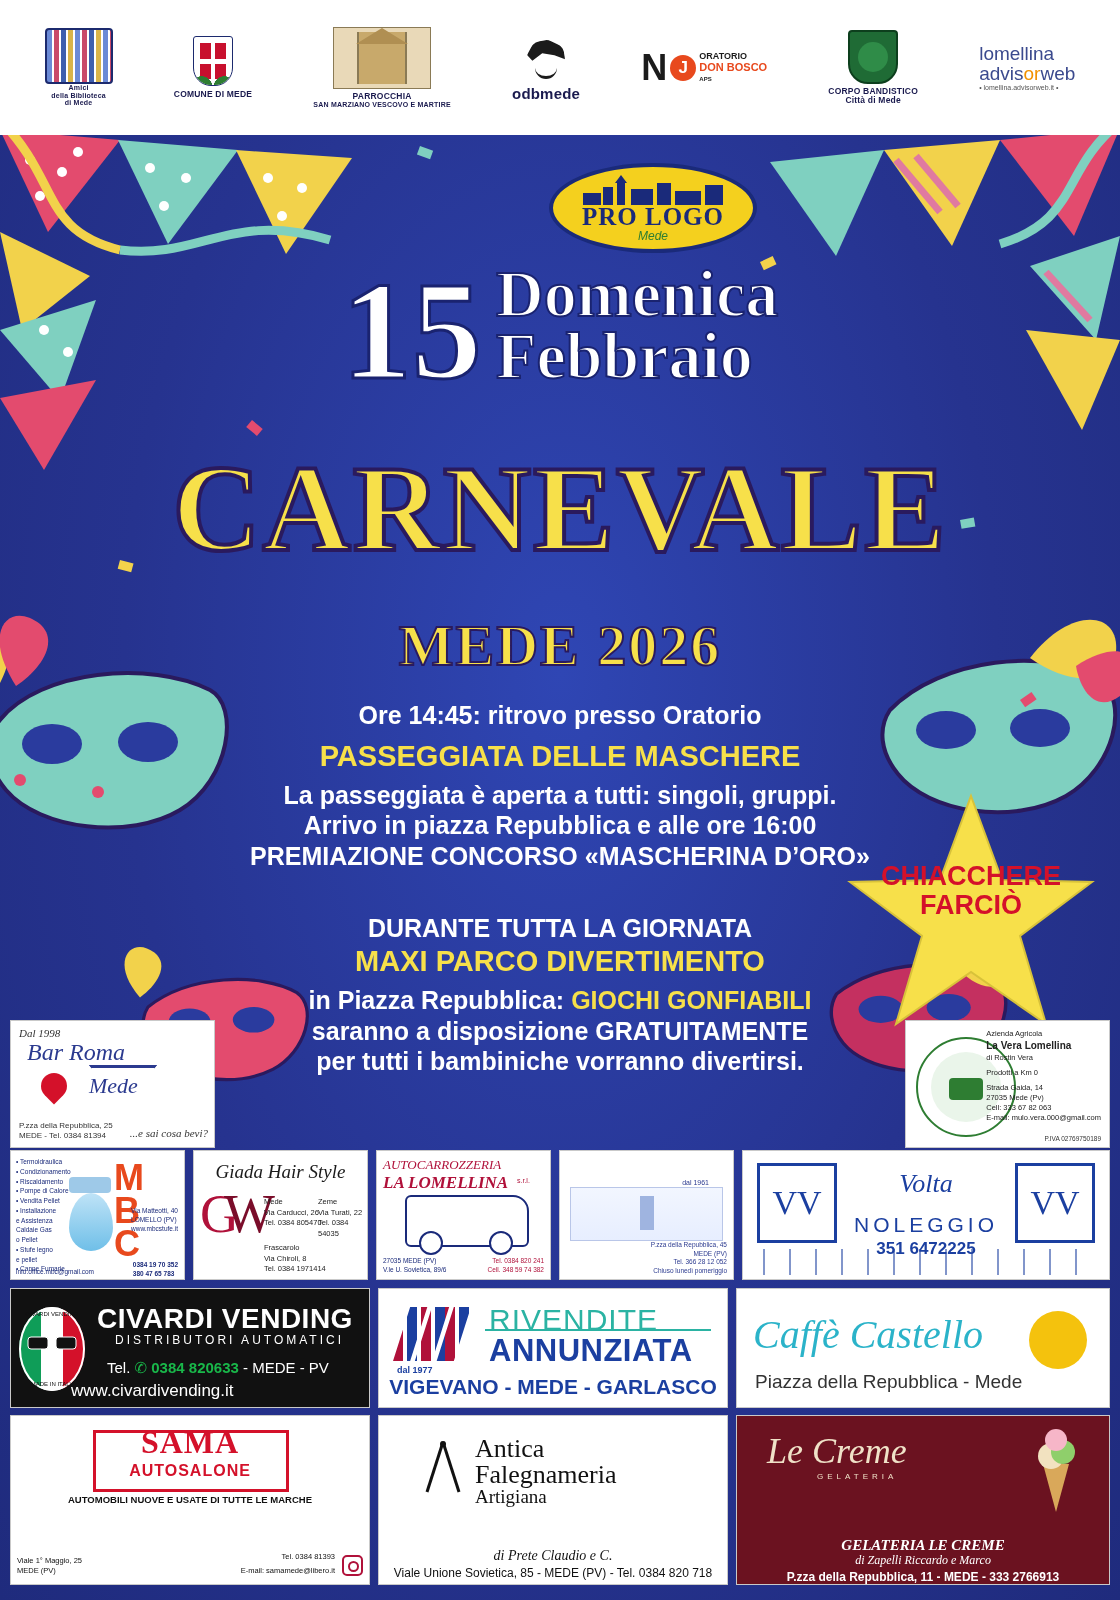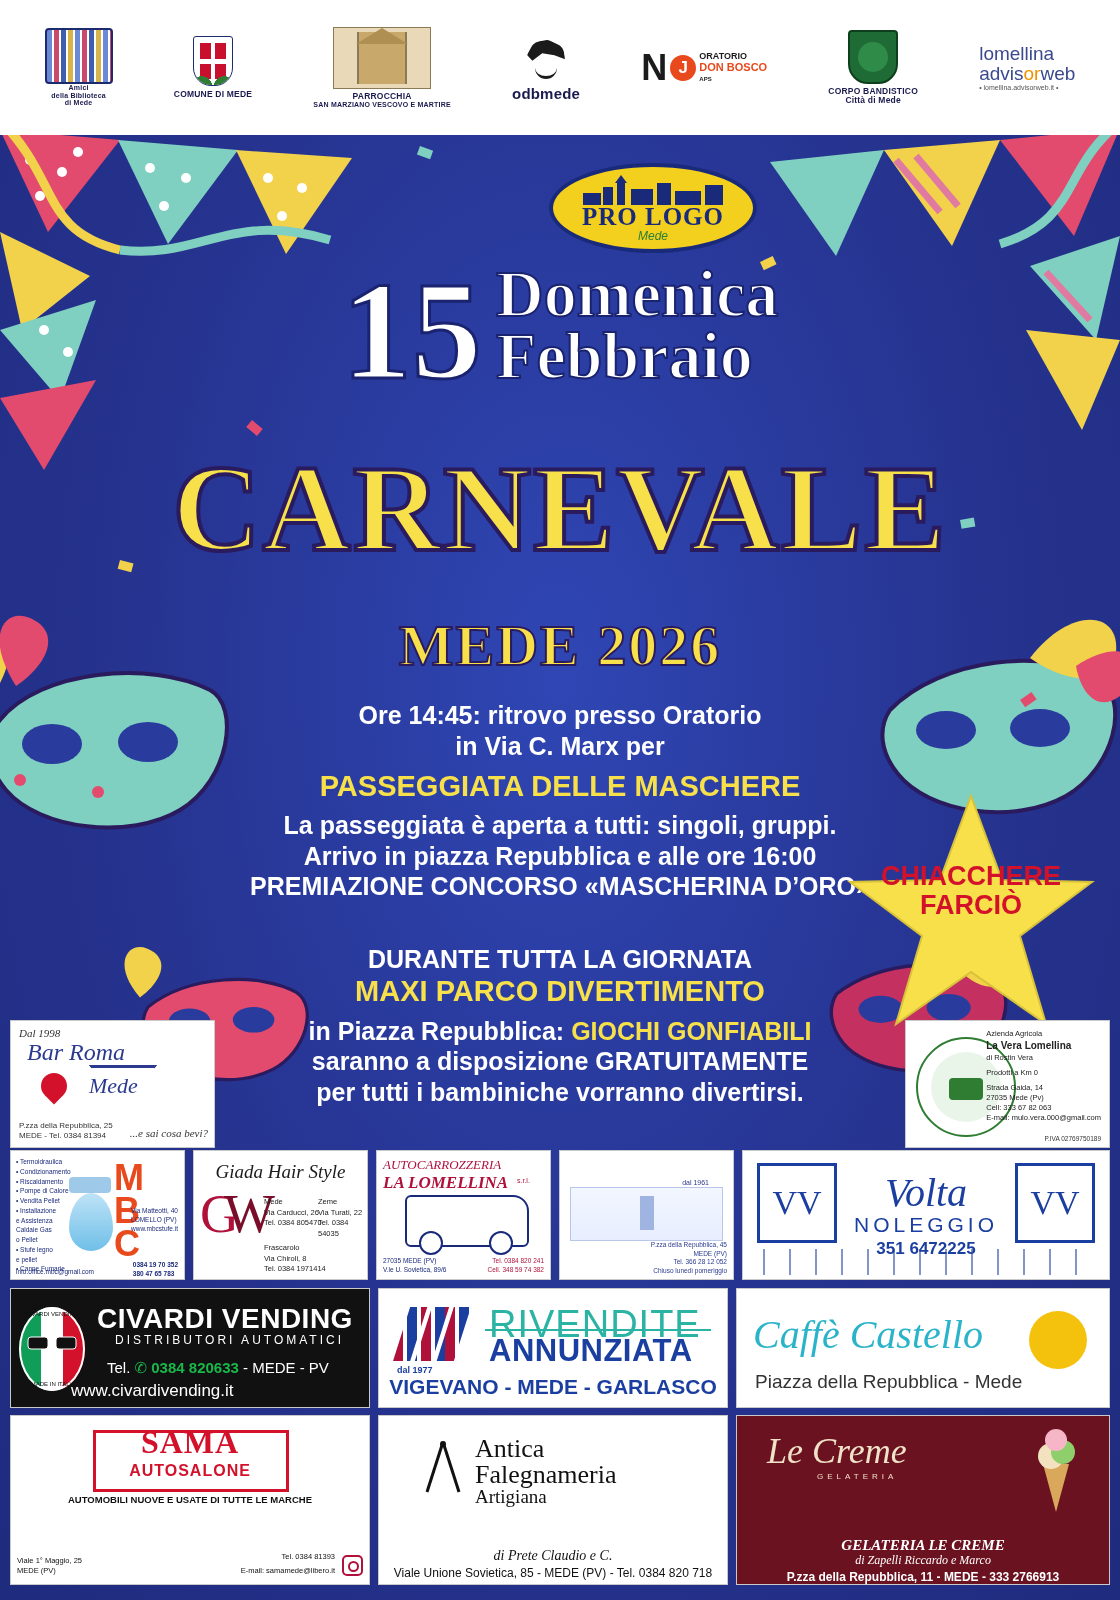--- a/index.html
+++ b/index.html
@@ -153,21 +153,21 @@
      background:
        linear-gradient(#f2f6ff,#e7eeff);
      border:1px solid #b9c6e8;}
   .carto .pic:after{content:"";position:absolute;left:50%;top:8px;transform:translateX(-50%);
      width:14px;height:34px;background:#9fb4e0;}
   .carto .addr{position:absolute;right:6px;bottom:3px;font-size:6.5px;color:#2b3a8f;line-height:1.35;text-align:right;}
 
   
   .volta{flex:1;}
   .volta .nm{position:absolute;left:0;right:0;top:18px;text-align:center;font-family:"Liberation Serif",serif;
-     font-style:italic;font-size:40px;color:#1b3fa0;}
+     font-style:italic;font-size:26px;color:#1b3fa0;}
   .volta .sub{position:absolute;left:0;right:0;top:62px;text-align:center;font-size:21px;color:#1b3fa0;letter-spacing:4px;}
   .volta .tel{position:absolute;left:0;right:0;top:88px;text-align:center;font-size:17px;font-weight:bold;color:#1b3fa0;}
   .volta .vv{position:absolute;top:12px;width:74px;height:74px;border:3px solid #1b3fa0;
       display:flex;align-items:center;justify-content:center;font-family:"Liberation Serif",serif;
       font-size:34px;color:#1b3fa0;}
   .volta .vv.l{left:14px;} .volta .vv.r{right:14px;}
   .volta .machines{position:absolute;left:20px;right:20px;bottom:4px;height:26px;
      background:repeating-linear-gradient(90deg,#1b3fa0 0 2px,transparent 2px 26px);opacity:.55;}
 
   
@@ -183,21 +183,21 @@
   .civ .flag .txt{position:absolute;left:0;right:0;top:4px;text-align:center;font-size:6px;color:#111;}
   .civ .flag .txt2{position:absolute;left:0;right:0;bottom:4px;text-align:center;font-size:6px;color:#111;}
   .civ .glasses{position:absolute;left:16px;top:46px;width:50px;height:16px;}
 
   
   .riv{width:350px;}
   .riv .mk{position:absolute;left:14px;top:18px;width:78px;height:54px;
      background:repeating-linear-gradient(90deg,#b0113a 0 10px,#fff 10px 14px,#1b3fa0 14px 24px,#fff 24px 28px,#b0113a 28px 38px,#fff 38px 42px,#1b3fa0 42px 52px);
      clip-path:polygon(0 100%,22% 0,44% 0,22% 100%, 28% 100%, 50% 0, 72% 0, 50% 100%, 56% 100%, 78% 0, 100% 0, 78% 100%);}
   .riv .dal{position:absolute;left:18px;top:76px;font-size:9px;font-weight:bold;color:#1b3fa0;}
-  .riv .l1{position:absolute;left:110px;top:14px;font-size:38px;color:#2bb3a3;letter-spacing:1px;}
+  .riv .l1{position:absolute;left:110px;top:14px;font-size:30px;color:#2bb3a3;letter-spacing:1px;}
   .riv .l2{position:absolute;left:110px;top:44px;font-size:31px;font-weight:bold;color:#1b3fa0;letter-spacing:.5px;}
   .riv .l3{position:absolute;left:0;right:0;bottom:8px;text-align:center;font-size:21px;font-weight:bold;color:#1b3fa0;}
   .riv .line{position:absolute;left:106px;top:40px;width:226px;height:2px;background:#2bb3a3;}
 
   
   .caffe{flex:1;padding-left:31px;}
   .caffe .nm{position:absolute;left:16px;top:22px;font-family:"Liberation Serif",serif;font-style:italic;font-size:40px;color:#2bb3c9;}
   .caffe .sun{position:absolute;right:22px;top:22px;width:58px;height:58px;border-radius:50%;background:#f4c20d;}
   .caffe .sub{position:absolute;left:18px;bottom:14px;font-size:19px;color:#333;}
 
@@ -402,21 +402,20 @@
       <div>Domenica</div>
       <div>Febbraio</div>
     </span>
   </div>
 
   <div class="carnevale">CARNEVALE</div>
   <div class="mede2026">MEDE 2026</div>
 
   <div class="info">
     <div class="r">Ore 14:45: ritrovo presso Oratorio</div>
-    <div class="r">in Via C. Marx per</div>
     <div class="r big" style="margin-top:8px">PASSEGGIATA DELLE MASCHERE</div>
     <div class="r" style="margin-top:6px">La passeggiata è aperta a tutti: singoli, gruppi.</div>
     <div class="r">Arrivo in piazza Repubblica e alle ore 16:00</div>
     <div class="r">PREMIAZIONE  CONCORSO «MASCHERINA D’ORO»</div>
     <div class="spacer"></div>
     <div class="r" style="margin-top:26px">DURANTE TUTTA LA GIORNATA</div>
     <div class="r big">MAXI PARCO DIVERTIMENTO</div>
     <div class="r" style="margin-top:6px">
       <span>in Piazza Repubblica: </span><span class="yellow">GIOCHI GONFIABILI</span>
     </div>

